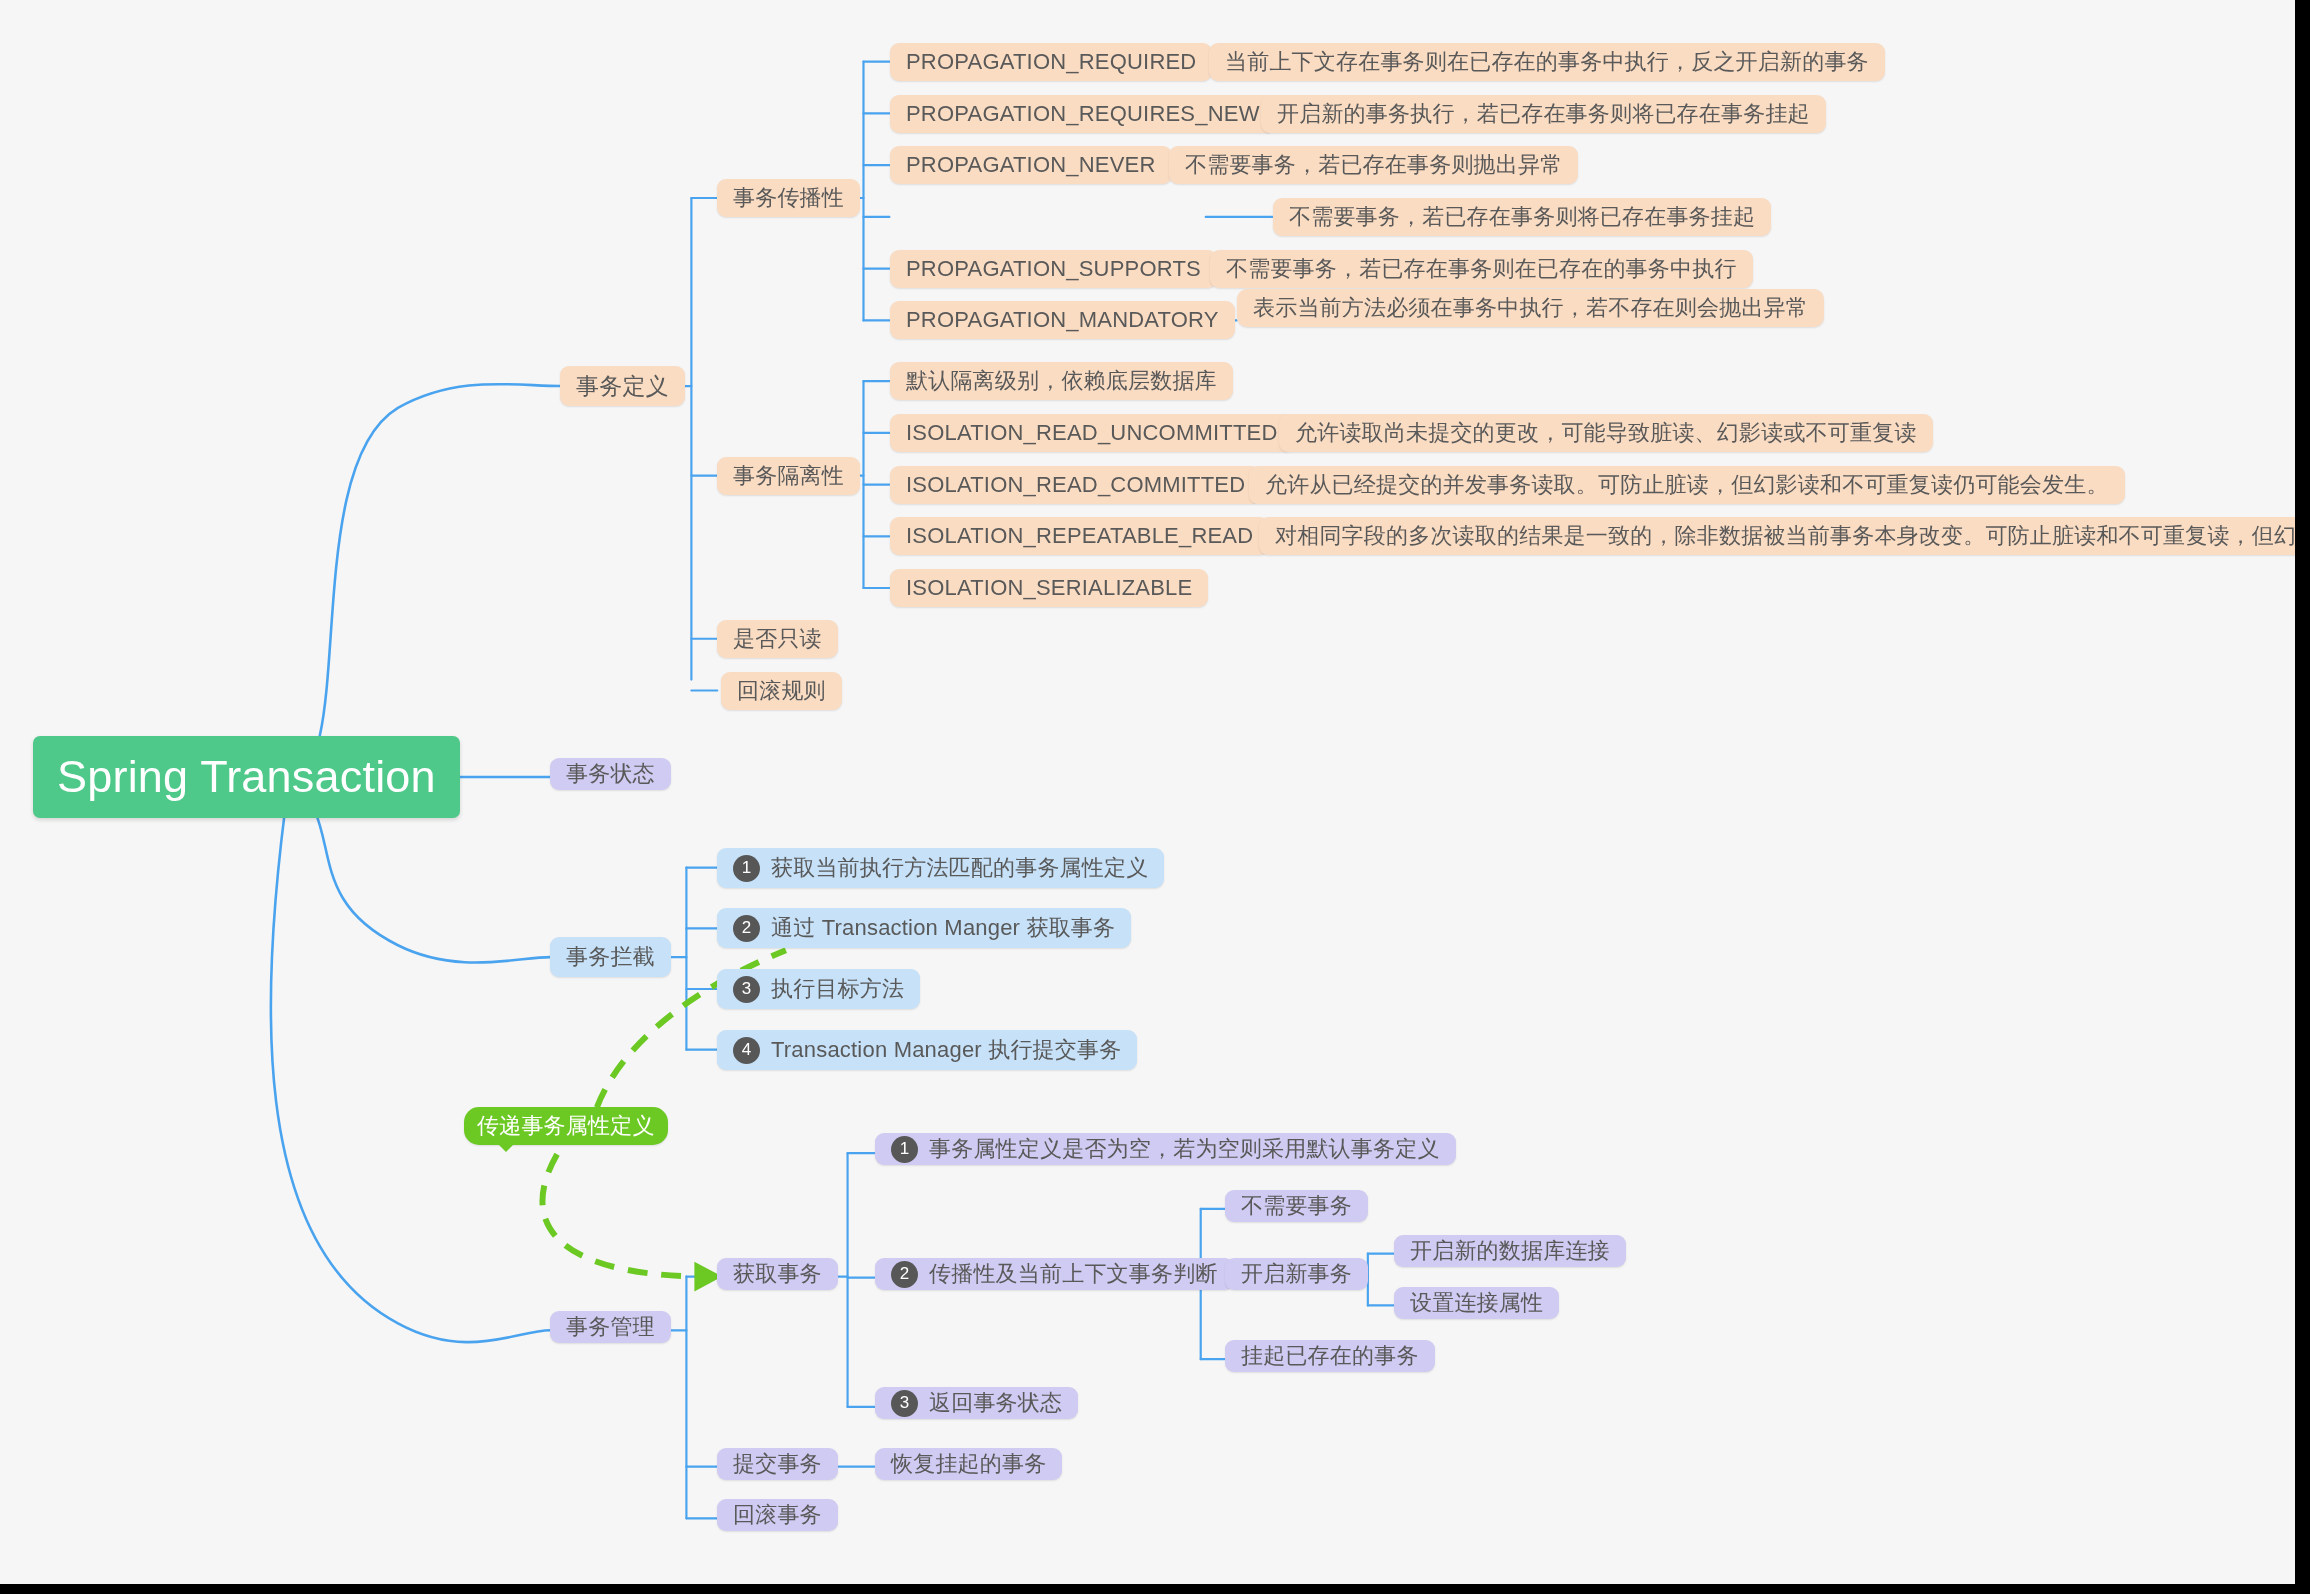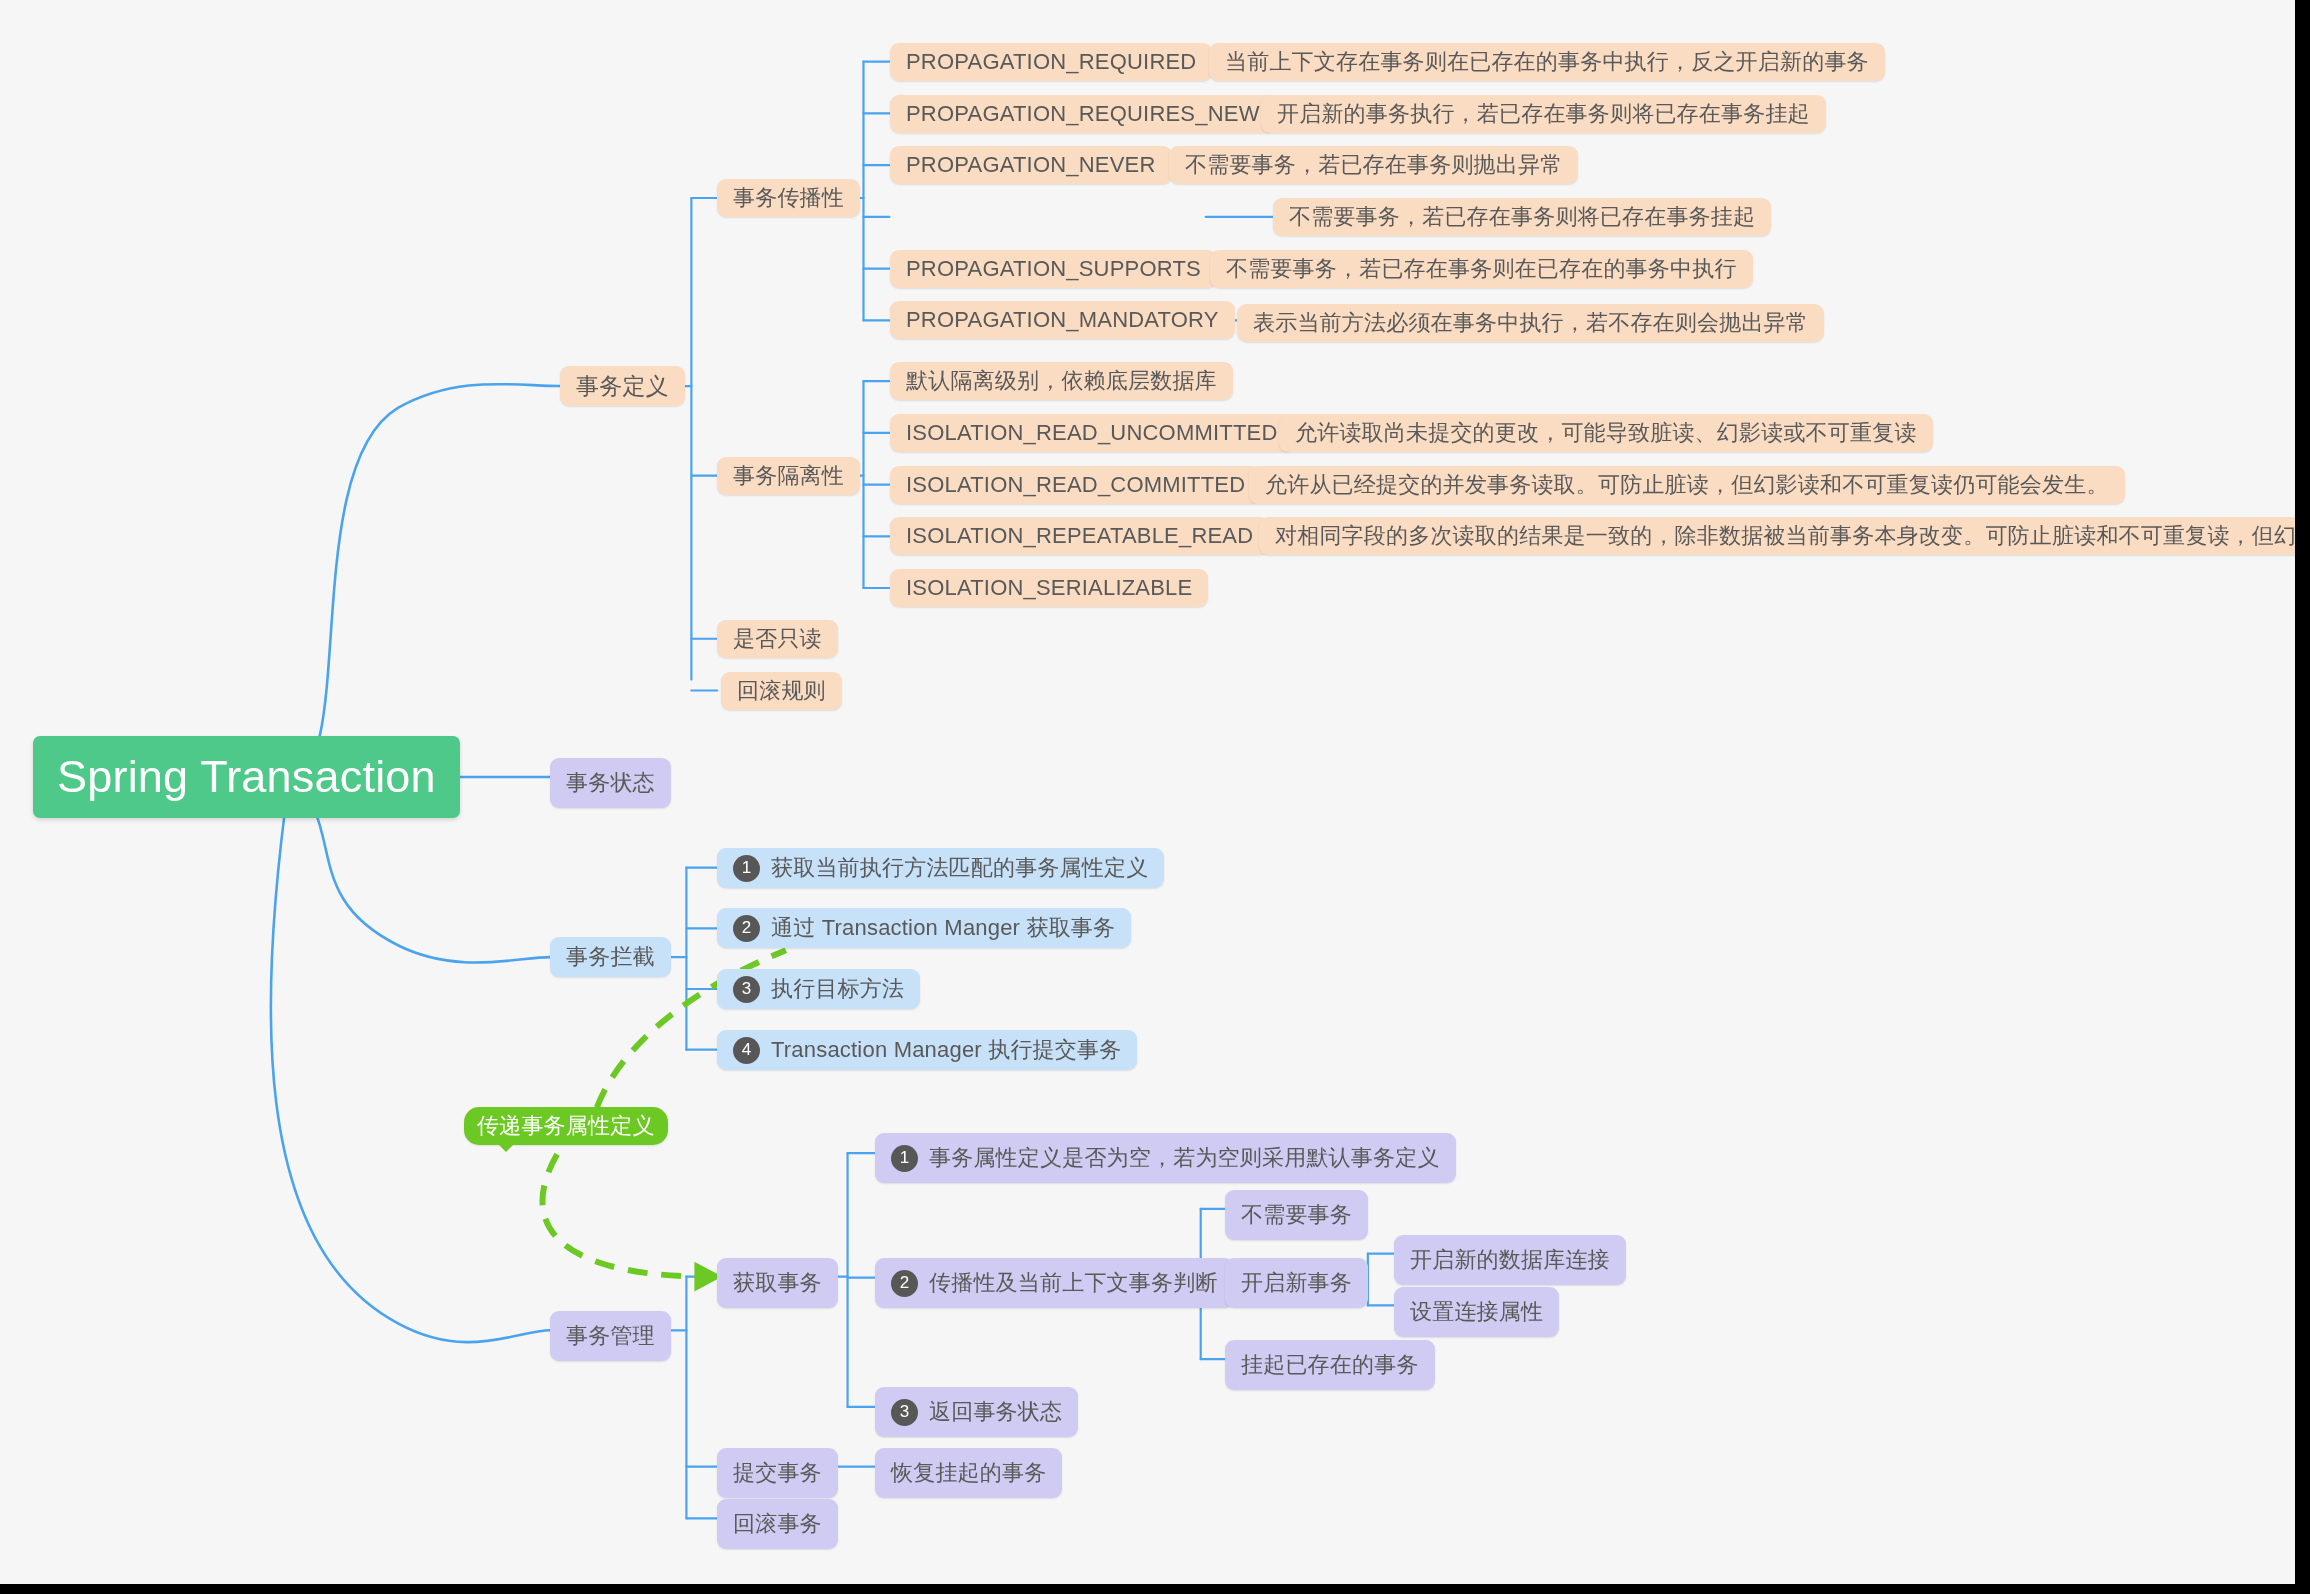--- a/index.html
+++ b/index.html
@@ -36,21 +36,21 @@
     background:#4ec98a;color:#fff;
     font-size:45px;font-weight:400;
     padding:0 24px;height:82px;
     border-radius:7px;
     box-shadow:0 2px 4px rgba(0,0,0,.14);
   }
   
   .peach{background:#fadcc3;font-size:22px;padding:0 16px;height:38px;}
   .peach.big{font-size:23px;height:40px;}
   
-  .purple{background:#cfcbf2;font-size:22px;padding:8px 16px;height:50px;}
+  .purple{background:#cfcbf2;font-size:22px;padding:8px 16px;height:32px;}
   
   .blue{background:#c6e1f8;font-size:22px;padding:0 16px;height:40px;}
   
   .green{
     background:#6cc924;color:#fff;font-size:22px;
     padding:0 13px;height:38px;border-radius:15px;
   }
   .green::after{
     content:"";position:absolute;left:34px;bottom:-7px;
     border-left:8px solid transparent;border-right:8px solid transparent;
@@ -202,21 +202,21 @@
     <div class="node peach" style="left:890px;top:250px;">
       <span class="txt">PROPAGATION_SUPPORTS</span>
     </div>
     <div class="node peach" style="left:1210px;top:250px;">
       <span class="txt">不需要事务，若已存在事务则在已存在的事务中执行</span>
     </div>
 
     <div class="node peach" style="left:890px;top:301px;">
       <span class="txt">PROPAGATION_MANDATORY</span>
     </div>
-    <div class="node peach" style="left:1237px;top:304px;border-radius:10px;">
+    <div class="node peach" style="left:1237px;top:289px;border-radius:10px;">
       <span class="txt">表示当前方法必须在事务中执行，若不存在则会抛出异常</span>
     </div>
 
     <div class="node peach" style="left:717px;top:457px;">
       <span class="txt">事务隔离性</span>
     </div>
 
     <div class="node peach" style="left:890px;top:362px;">
       <span class="txt">默认隔离级别，依赖底层数据库</span>
     </div>

